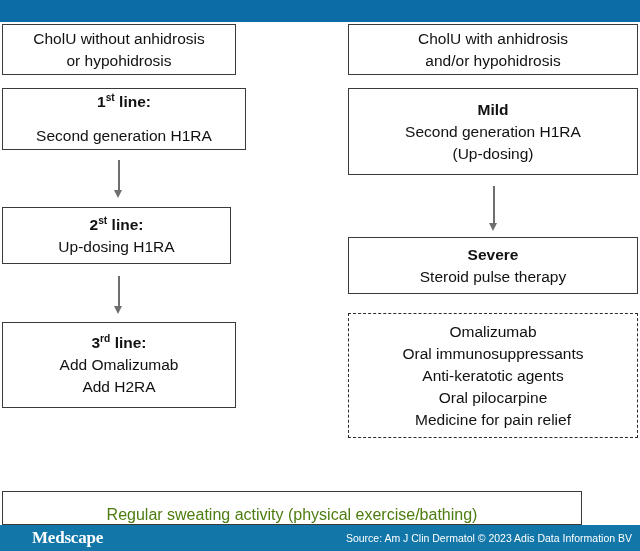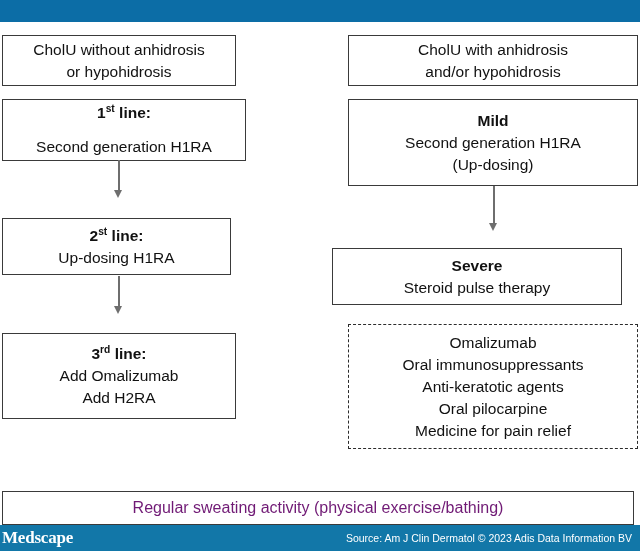--- a/index.html
+++ b/index.html
@@ -39,21 +39,20 @@
     border: 1.6px solid #3a3a3a;
     display: flex;
     flex-direction: column;
     align-items: center;
     justify-content: center;
     text-align: center;
     color: #111111;
     font-size: 15.5px;
     line-height: 1.42;
     padding: 2px 4px;
-    margin-top: 11px;
   }
   .box.dashed {
     border: 1.5px dashed #2b2b2b;
   }
   .box .line {
     display: block;
     white-space: nowrap;
   }
   .box .line.bold {
     font-weight: bold;
@@ -87,29 +86,29 @@
     border-right: 4.5px solid transparent;
     border-top: 8px solid #6e6e6e;
   }
 
   
   .bottom-bar {
     position: absolute;
     box-sizing: border-box;
     left: 2px;
     top: 491px;
-    width: 632px;
+    width: 580px;
     height: 34px;
     background: #ffffff;
     border: 1.6px solid #3a3a3a;
     display: flex;
-    align-items: center;
+    align-items: flex-end;
     justify-content: center;
     font-size: 16px;
-    color: #701a75;
+    color: #4d7c0f;
     white-space: nowrap;
   }
 
   
   .footer {
     position: absolute;
     left: 0;
     top: 525px;
     width: 640px;
     height: 26px;
@@ -117,22 +116,23 @@
     display: flex;
     align-items: center;
     justify-content: space-between;
   }
   .footer .logo {
     font-family: "Liberation Serif", serif;
     font-weight: bold;
     font-style: normal;
     font-size: 17px;
     color: #ffffff;
-    padding-left: 2px;
+    padding-left: 8px;
     letter-spacing: -0.2px;
+    margin-left: 24px;
   }
   .footer .source {
     font-size: 10.5px;
     color: #ffffff;
     padding-right: 8px;
     white-space: nowrap;
   }
 </style>
 </head>
 <body>
@@ -182,21 +182,21 @@
     <span class="line bold">Mild</span>
     <span class="line">Second generation H1RA</span>
     <span class="line">(Up-dosing)</span>
   </div>
 
   <div class="arrow" style="left:487px; top:186px; height:45px;">
     <span class="shaft"></span>
       <span class="head"></span>
   </div>
 
-  <div class="box" style="left:332px; top:237px; width:290px; height:57px;">
+  <div class="box" style="left:348px; top:237px; width:290px; height:57px;">
     <span class="line bold">Severe</span>
     <span class="line">Steroid pulse therapy</span>
   </div>
 
   <div class="box dashed" style="left:348px; top:313px; width:290px; height:125px;">
     <span class="line">Omalizumab</span>
     <span class="line">Oral immunosuppressants</span>
     <span class="line">Anti-keratotic agents</span>
     <span class="line">Oral pilocarpine</span>
     <span class="line">Medicine for pain relief</span>

